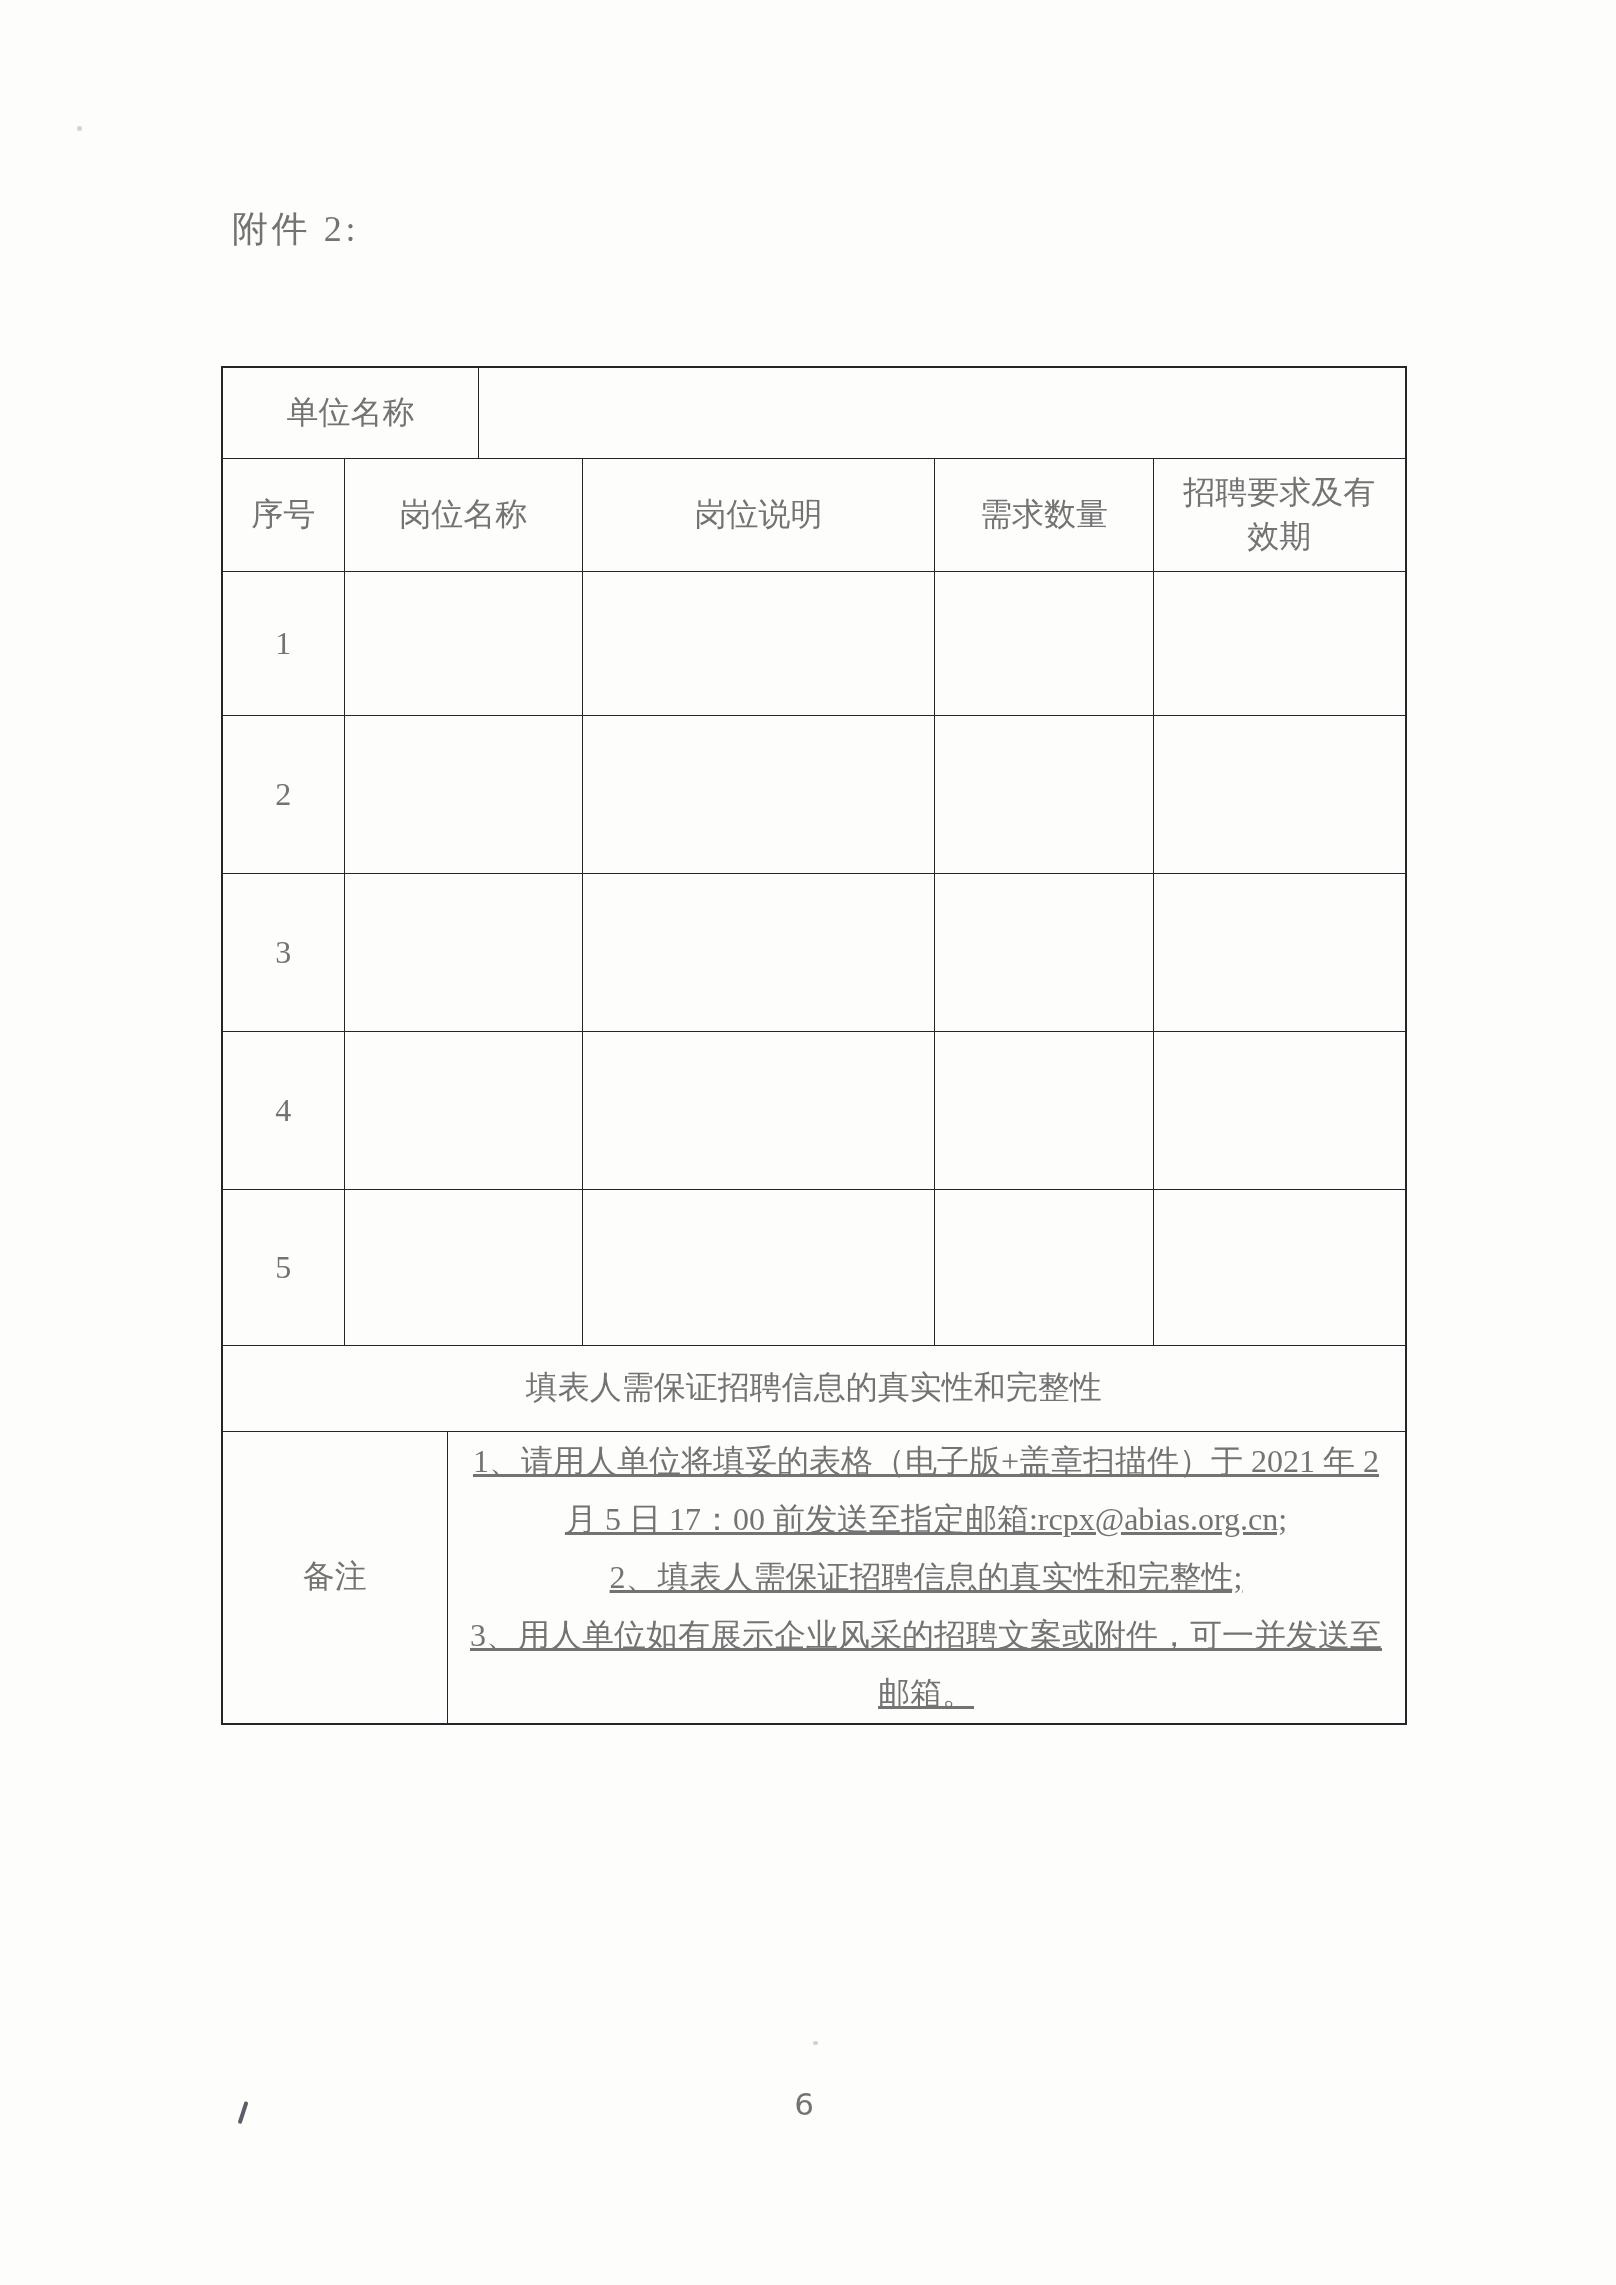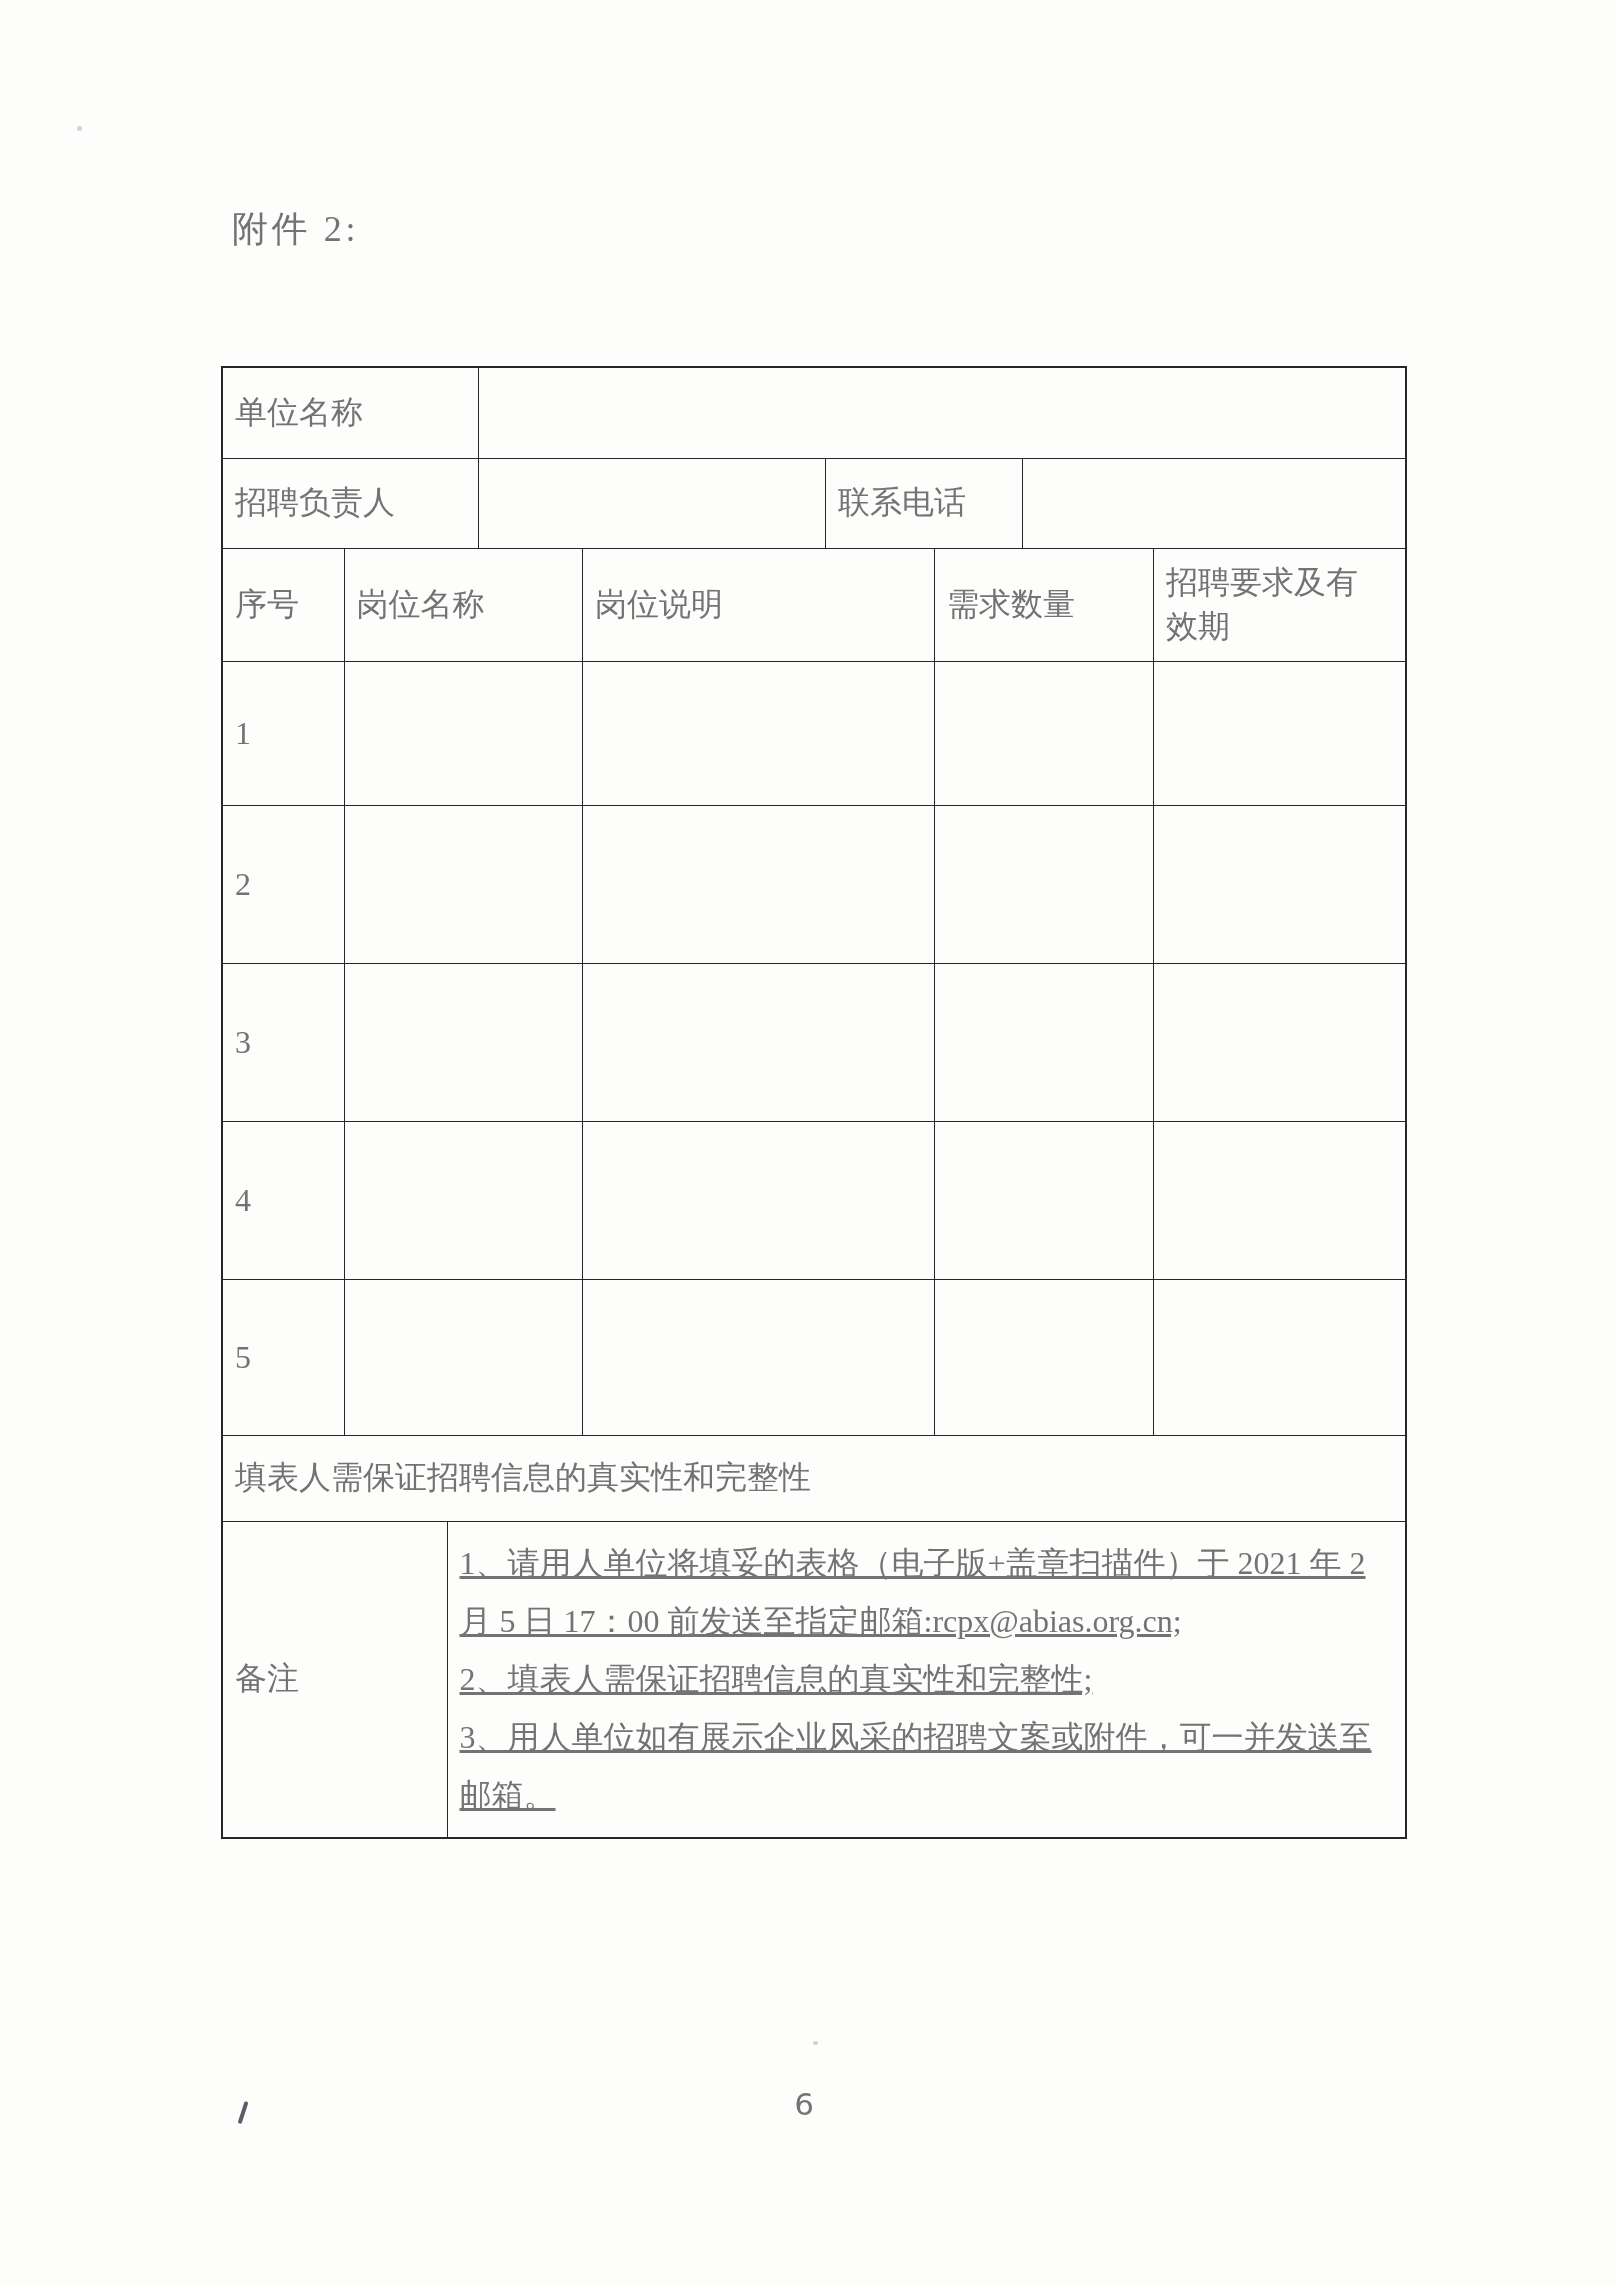--- a/index.html
+++ b/index.html
@@ -40,23 +40,23 @@
     left: 221px;
     top: 366px;
     width: 1183px;
     border-collapse: collapse;
     table-layout: fixed;
     border: 2.7px solid #26262a;
   }
   table.form td {
     border: 1.8px solid #26262a;
     font-size: 32px;
-    text-align: left;
+    text-align: center;
     vertical-align: middle;
-    padding: 12px;
+    padding: 0;
     overflow: hidden;
     margin-left: 20px;
   }
   td.wrap2 {
     white-space: pre-line;
     line-height: 1.35;
   }
   td.remarks-content {
     text-align: left;
     vertical-align: middle;
@@ -129,26 +129,20 @@
       <col style="width:109px">
       <col style="width:88px">
       <col style="width:131px">
       <col style="width:252px">
     </colgroup>
     <tbody>
       <tr style="height:91px">
         <td colspan="3">单位名称</td>
         <td colspan="6"></td>
       </tr>
-      <tr style="height:90px">
-        <td colspan="3">招聘负责人</td>
-        <td colspan="2"></td>
-        <td colspan="2">联系电话</td>
-        <td colspan="2"></td>
-      </tr>
       <tr style="height:113px">
         <td>序号</td>
         <td colspan="3">岗位名称</td>
         <td colspan="2">岗位说明</td>
         <td colspan="2">需求数量</td>
         <td class="wrap2">招聘要求及有
 效期</td>
       </tr>
       <tr style="height:144px">
         <td class="seq-num">1</td>

